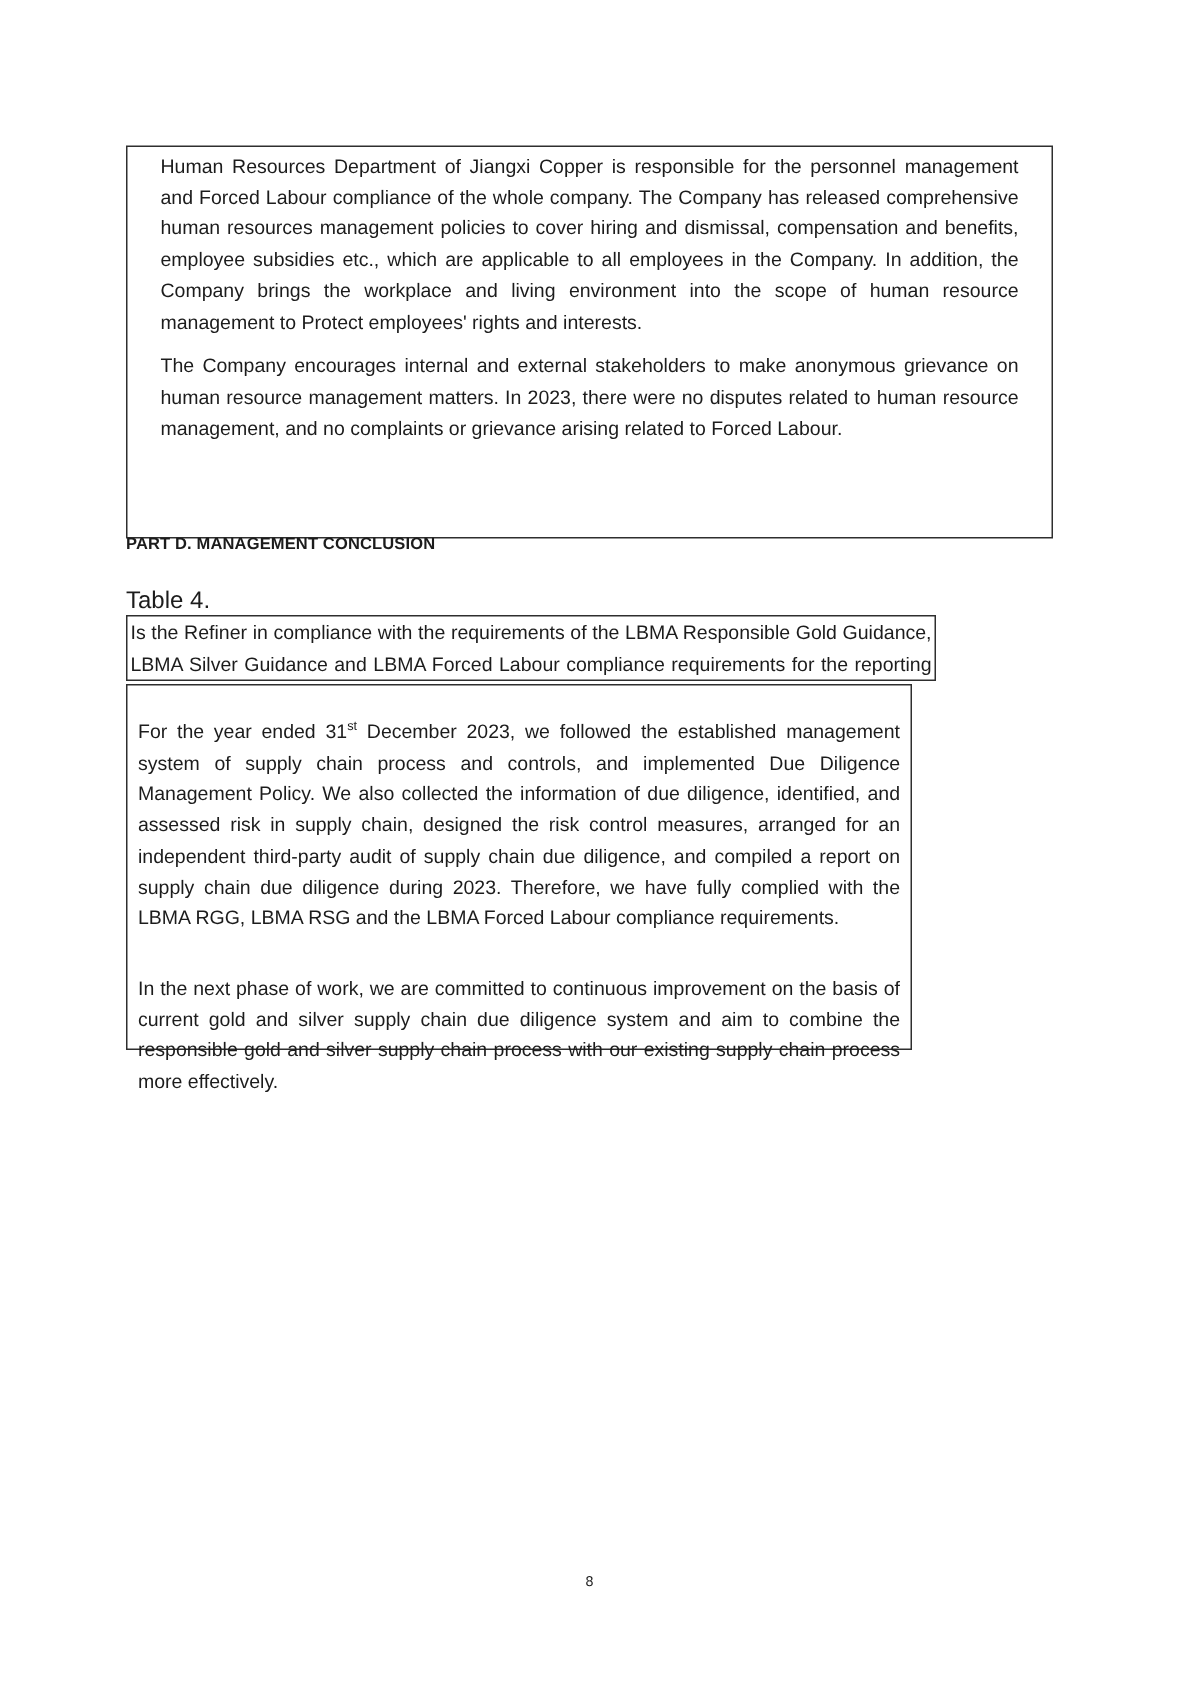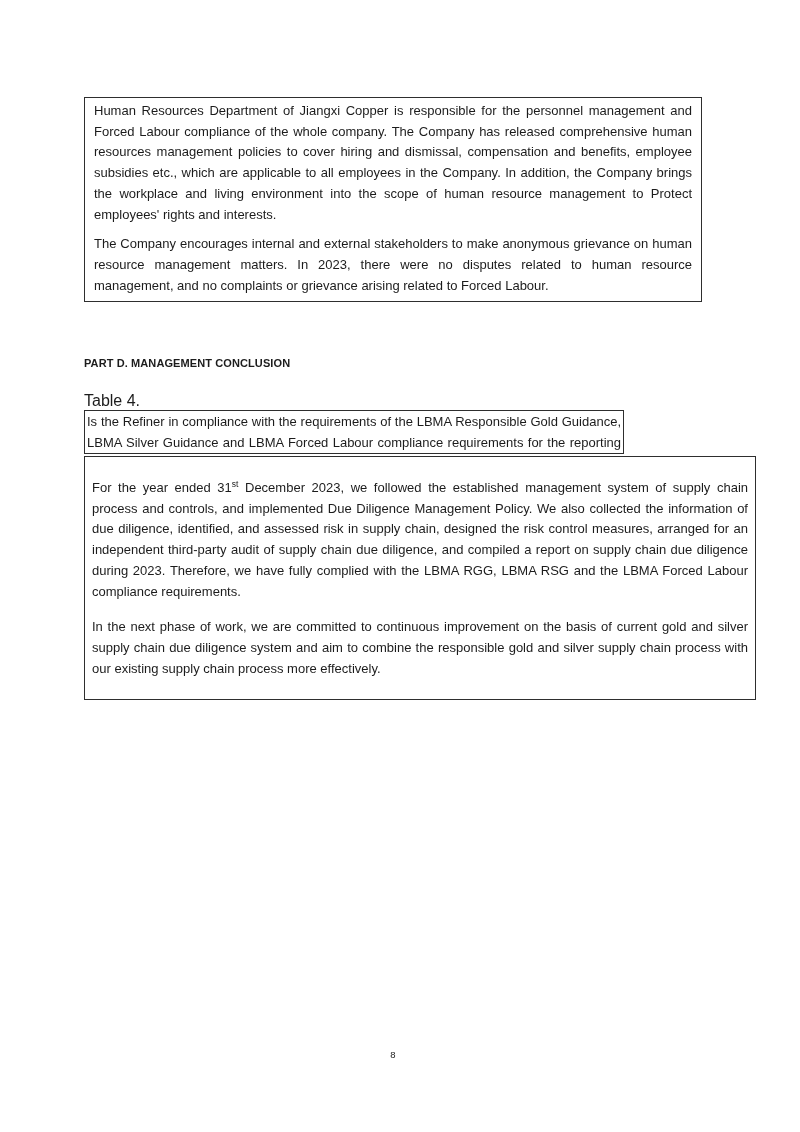--- a/index.html
+++ b/index.html
@@ -23,22 +23,22 @@
   }
   p {
     margin: 0;
     text-align: justify;
   }
   .hr-box {
     position: absolute;
     left: 84px;
     top: 97px;
     width: 618px;
-    height: 205px;
-    padding: 3px 9px;
+    height: 262px;
+    padding: 3px 22px;
     font-size: 13px;
     line-height: 20.7px;
   }
   .hr-box p + p {
     margin-top: 9px;
   }
   .section-heading {
     position: absolute;
     left: 84px;
     top: 357px;
@@ -63,28 +63,28 @@
     line-height: 20.7px;
   }
   .question-box p {
     text-align: justify;
     text-align-last: center;
   }
   .answer-box {
     position: absolute;
     left: 84px;
     top: 456px;
-    width: 672px;
+    width: 524px;
     height: 244px;
     padding: 21px 7px 0 7px;
     font-size: 13px;
     line-height: 20.7px;
   }
   .answer-box p + p {
-    margin-top: 15px;
+    margin-top: 26px;
   }
   sup {
     font-size: 8.5px;
     vertical-align: super;
     line-height: 0;
   }
   .page-number {
     position: absolute;
     left: 84px;
     top: 1049px;

